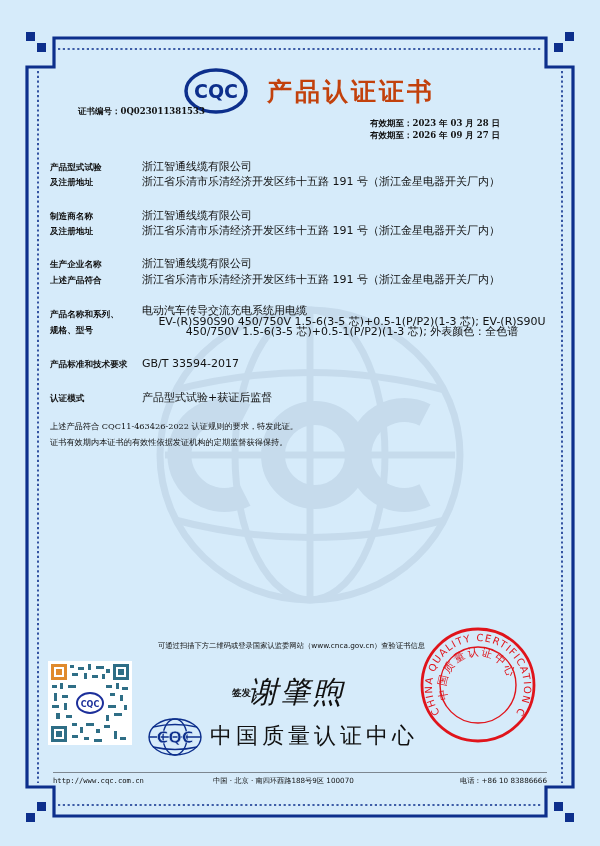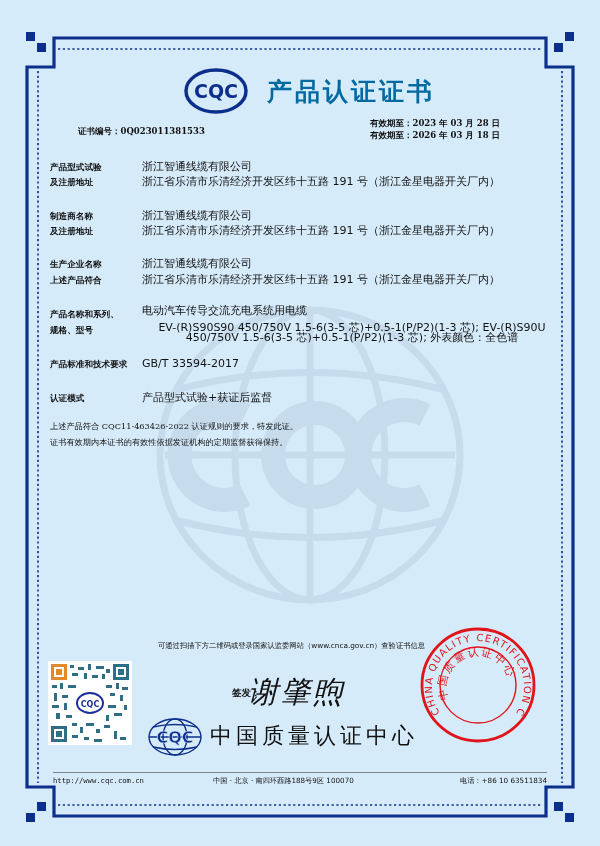--- a/index.html
+++ b/index.html
@@ -2,21 +2,21 @@
 <html><head>
 <meta charset="utf-8">
 <style>
   html, body { margin:0; padding:0; }
   body { width:600px; height:846px; background:#d6ebfa; position:relative; overflow:hidden;
          font-family:"DejaVu Sans","Liberation Sans",sans-serif; color:#111; }
   .abs { position:absolute; }
   .frame-svg { position:absolute; left:0; top:0; }
   .watermark { position:absolute; left:150px; top:295px; opacity:0.55; }
   .title-row { position:absolute; left:183px; top:68px; height:46px; display:flex; align-items:center; }
-  .title { font-size:25px; font-weight:bold; letter-spacing:3px; margin-left:18px; color:#0369a1; }
+  .title { font-size:25px; font-weight:bold; letter-spacing:3px; margin-left:18px; color:#c2410c; }
   .meta { font-size:8.5px; font-weight:bold; font-family:"DejaVu Serif","Liberation Serif",serif; }
   .field-label { position:absolute; left:50px; font-size:8.6px; font-weight:bold; line-height:16px; }
   .field-value { position:absolute; left:142px; font-size:11px; line-height:16px; white-space:nowrap;text-align:center; }
   .field-value.wrap { white-space:normal; width:420px; line-height:10px; }
   .statement { position:absolute; left:50px; font-size:8.2px; font-family:"DejaVu Serif","Liberation Serif",serif; line-height:16px; }
   .verify { position:absolute; left:158px; top:641px; font-size:7.3px; white-space:nowrap; }
   .qr { position:absolute; left:48px; top:661px; width:84px; height:84px; }
   .sign-label { position:absolute; left:198px; top:687px; font-size:9.5px; font-weight:bold; font-family:"DejaVu Serif",serif;padding-left:34px; }
   .signature { position:absolute; left:248px; top:672px; font-size:30px; font-family:"DejaVu Serif","Liberation Serif",serif; font-style:italic; letter-spacing:2px; }
   .org-name { position:absolute; left:210px; top:721px; font-size:22px; letter-spacing:4px; }
@@ -67,49 +67,49 @@
 </svg>
 
 <div class="title-row">
   <svg width="66" height="48" viewBox="0 0 66 48">
     <ellipse cx="33" cy="24" rx="30" ry="21" fill="none" stroke="#0d2f8c" stroke-width="3.5"></ellipse>
     <text x="33" y="31" text-anchor="middle" font-family="DejaVu Sans, sans-serif" font-weight="bold" font-size="19" fill="#0d2f8c">CQC</text>
   </svg>
   <span class="title">产品认证证书</span>
 </div>
 
-<div class="abs meta" style="left:78px;top:126px;">
+<div class="abs meta" style="left:78px;top:106px;">
   <span>证书编号：</span><span>0Q023011381533</span>
 </div>
 <div class="abs meta" style="left:370px;top:118px;">
   <span>有效期至：</span><span>2023 年 03 月 28 日</span>
 </div>
 <div class="abs meta" style="left:370px;top:130px;">
-  <span>有效期至：</span><span>2026 年 03 月 18 日</span>
+  <span>有效期至：</span><span>2026 年 09 月 27 日</span>
 </div>
 
 <div class="field-label" style="top:159px;">产品型式试验</div>
 <div class="field-label" style="top:174px;">及注册地址</div>
 <div class="field-value" style="top:159px;">浙江智通线缆有限公司</div>
 <div class="field-value" style="top:174px;">浙江省乐清市乐清经济开发区纬十五路 191 号（浙江金星电器开关厂内）</div>
 
 <div class="field-label" style="top:208px;">制造商名称</div>
 <div class="field-label" style="top:223px;">及注册地址</div>
 <div class="field-value" style="top:208px;">浙江智通线缆有限公司</div>
 <div class="field-value" style="top:223px;">浙江省乐清市乐清经济开发区纬十五路 191 号（浙江金星电器开关厂内）</div>
 
 <div class="field-label" style="top:256px;">生产企业名称</div>
 <div class="field-label" style="top:272px;">上述产品符合</div>
 <div class="field-value" style="top:256px;">浙江智通线缆有限公司</div>
 <div class="field-value" style="top:272px;">浙江省乐清市乐清经济开发区纬十五路 191 号（浙江金星电器开关厂内）</div>
 
 <div class="field-label" style="top:306px;">产品名称和系列、</div>
 <div class="field-label" style="top:322px;">规格、型号</div>
 <div class="field-value" style="top:306px;line-height:10px;">电动汽车传导交流充电系统用电缆</div>
-<div class="field-value wrap" style="top:317px;margin-top:6px;">EV-(R)S90S90 450/750V 1.5-6(3-5 芯)+0.5-1(P/P2)(1-3 芯); EV-(R)S90U 450/750V 1.5-6(3-5 芯)+0.5-1(P/P2)(1-3 芯); 外表颜色：全色谱</div>
+<div class="field-value wrap" style="top:317px;">EV-(R)S90S90 450/750V 1.5-6(3-5 芯)+0.5-1(P/P2)(1-3 芯); EV-(R)S90U 450/750V 1.5-6(3-5 芯)+0.5-1(P/P2)(1-3 芯); 外表颜色：全色谱</div>
 
 <div class="field-label" style="top:356px;">产品标准和技术要求</div>
 <div class="field-value" style="top:356px;">GB/T 33594-2017</div>
 
 <div class="field-label" style="top:390px;">认证模式</div>
 <div class="field-value" style="top:390px;">产品型式试验+获证后监督</div>
 
 <div class="statement" style="top:418px;">上述产品符合 CQC11-463426-2022 认证规则的要求，特发此证。</div>
 <div class="statement" style="top:434px;">证书有效期内本证书的有效性依据发证机构的定期监督获得保持。</div>
 
@@ -192,13 +192,13 @@
   </defs>
   <circle cx="60" cy="60" r="56" fill="none" stroke="#e0141b" stroke-width="2.8"></circle>
   <circle cx="60" cy="60" r="38" fill="none" stroke="#e0141b" stroke-width="1.4"></circle>
   <text font-size="10" fill="#e0141b" font-family="DejaVu Sans, sans-serif" letter-spacing="1.2"><textPath href="#sealArcFull" startOffset="0">CHINA QUALITY CERTIFICATION CENTRE</textPath></text>
   <text font-size="11" fill="#e0141b" font-family="DejaVu Serif, serif" letter-spacing="2"><textPath href="#innerArc" startOffset="4">中国质量认证中心</textPath></text>
 </svg>
 
 <div class="footer-line"></div>
 <div class="footer mono" style="left:53px;">http://www.cqc.com.cn</div>
 <div class="footer" style="left:213px;">中国 · 北京 · 南四环西路188号9区   100070</div>
-<div class="footer" style="right:53px;">电话：+86 10 63511834</div>
+<div class="footer" style="right:53px;">电话：+86 10 83886666</div>
 
 </body></html>

